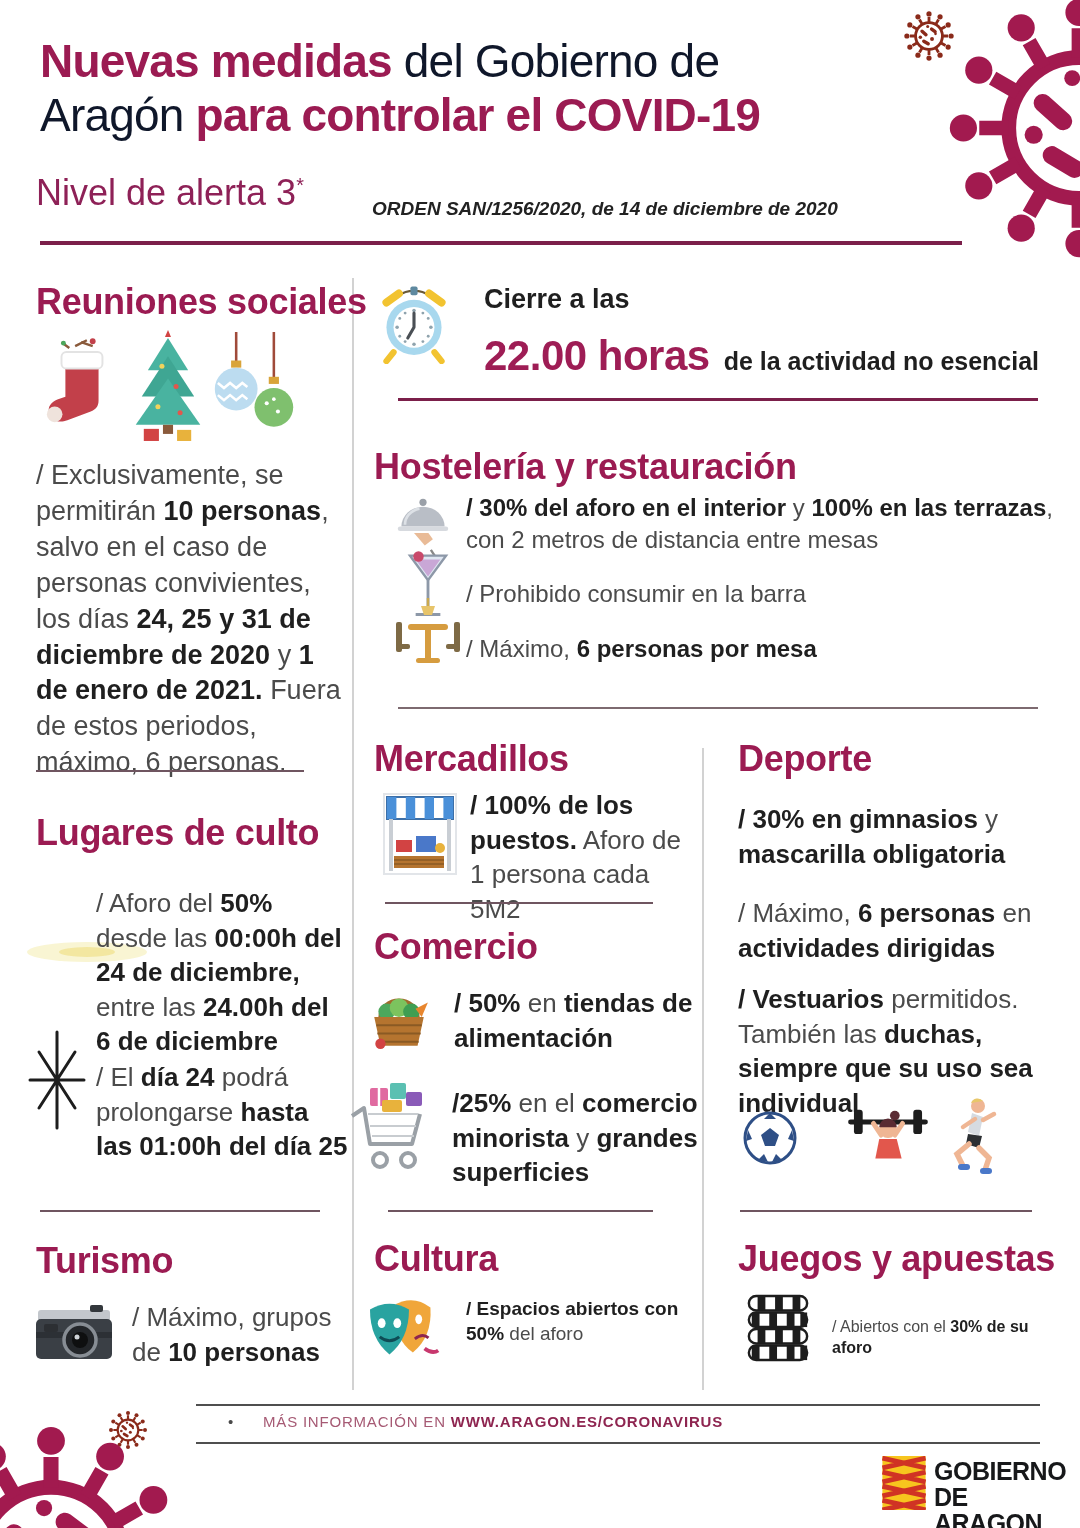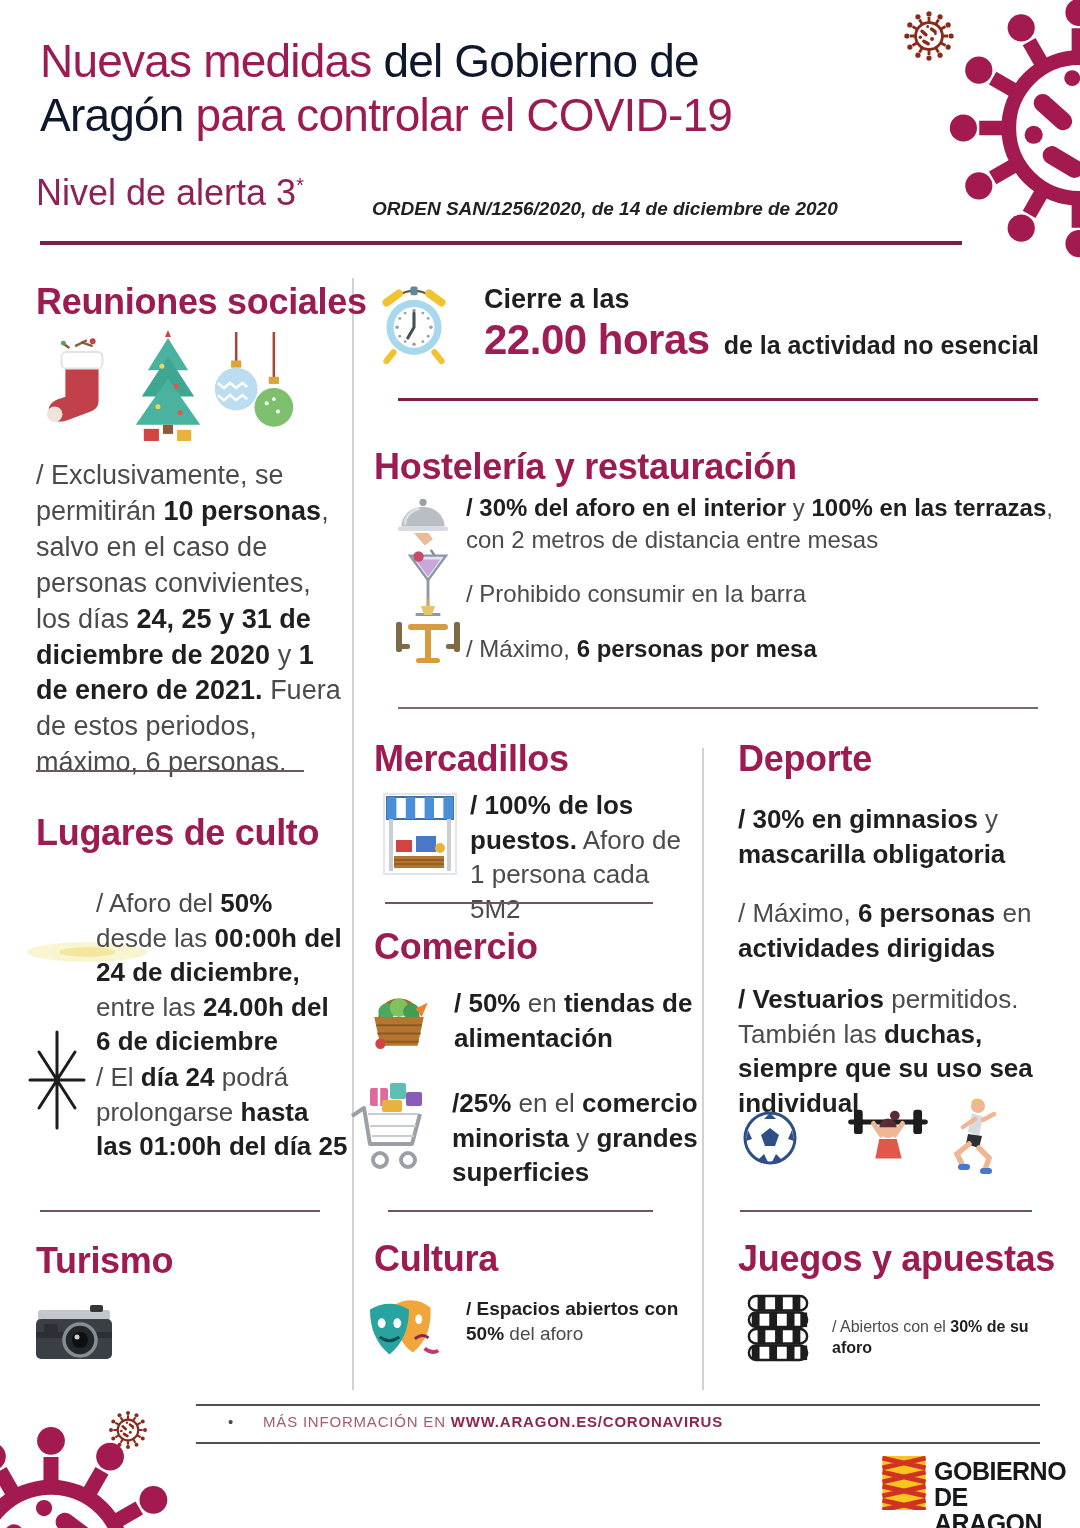--- a/index.html
+++ b/index.html
@@ -1,19 +1,19 @@
 <!DOCTYPE html>
 <html><head>
 <meta charset="utf-8">
 <style>
   html,body{margin:0;padding:0;background:#fff}
   .page{position:relative;width:1080px;height:1528px;background:#ffffff;overflow:hidden;
         font-family:"Liberation Sans",sans-serif;}
   .abs{position:absolute}
-  .acc{color:#9b1b52;font-weight:400}
+  .acc{color:#9b1b52;font-weight:700}
   .blk{color:#0f172a;font-weight:400}
   .sec{position:absolute;font-weight:700;color:#9b1b52;font-size:36px;letter-spacing:-0.3px}
   .body{position:absolute;color:#4b4b4b;line-height:1.33}
   .body b{color:#1f1f1f;font-weight:700}
   .rule{position:absolute;background:#6f5560}
   .mrule{position:absolute;background:#7b1f4a}
   .vrule{position:absolute;background:#d2d2d2}
   .frule{position:absolute;background:#4f4f4f}
   sup{font-size:55%}
 </style>
@@ -148,20 +148,23 @@
     <rect x="4" y="8" width="72" height="12" rx="3" fill="#c3c7cc"></rect>
     <rect x="56" y="3" width="13" height="7" rx="2" fill="#33373c"></rect>
     <rect x="2" y="17" width="76" height="40" rx="5" fill="#3a3f45"></rect>
     <rect x="2" y="30" width="76" height="6" fill="#2c3035"></rect>
     <circle cx="46" cy="38" r="16" fill="#23262a" stroke="#878d94" stroke-width="3.5"></circle>
     <circle cx="46" cy="38" r="8" fill="#0e0f10"></circle>
     <circle cx="43" cy="35" r="2.5" fill="#cfd3d8"></circle>
     <rect x="10" y="22" width="14" height="8" rx="2" fill="#2c2f33"></rect>
   </svg>
 
+  <div class="body" style="left:132px;top:1300px;width:200px;font-size:26px">
+    <span>/ Máximo, grupos de </span><b>10 personas</b>
+  </div>
 
   <svg class="abs" style="left:374px;top:280px" width="80" height="84" viewBox="0 0 90 92">
     <path d="M28 16 A22 14 0 0 1 62 16" fill="none" stroke="#6b5a36" stroke-width="2.5"></path>
     <rect x="41" y="6" width="8" height="10" rx="2" fill="#5e89a0"></rect>
     <path d="M14 24l14-10M76 24L62 14" stroke="#f2c330" stroke-width="9" stroke-linecap="round"></path>
     <path d="M22 80l-8 10M68 80l8 10" stroke="#f2c330" stroke-width="7" stroke-linecap="round"></path>
     <circle cx="45" cy="52" r="31" fill="#a8d8ee"></circle>
     <circle cx="45" cy="52" r="23" fill="#fff"></circle>
     <g fill="#8fa3ad">
       <circle cx="45" cy="33" r="2"></circle>
@@ -175,21 +178,21 @@
       <circle cx="29" cy="42" r="1.6"></circle>
         <circle cx="61" cy="42" r="1.6"></circle>
         <circle cx="29" cy="62" r="1.6"></circle>
         <circle cx="61" cy="62" r="1.6"></circle>
     </g>
     <path d="M45 52V36M45 52l-7 12" stroke="#4a4f55" stroke-width="3.5" stroke-linecap="round"></path>
   </svg>
 
   <div class="abs" style="left:484px;top:284px">
     <div style="font-size:27px;font-weight:700;color:#1f1f1f">Cierre a las</div>
-    <div style="display:flex;align-items:baseline;margin-top:1px">
+    <div style="display:flex;align-items:baseline;margin-top:17px">
       <span style="font-size:42px;font-weight:700;color:#9e1d55;letter-spacing:-0.5px">22.00 horas</span>
       <span style="font-size:25px;font-weight:700;color:#1f1f1f;margin-left:14px">de la actividad no esencial</span>
     </div>
   </div>
 
   <div class="mrule" style="left:398px;top:398px;width:640px;height:3px"></div>
 
   <div class="sec" style="left:374px;top:446px">Hostelería y restauración</div>
 
   <svg class="abs" style="left:396px;top:496px" width="54" height="54" viewBox="0 0 60 60">

